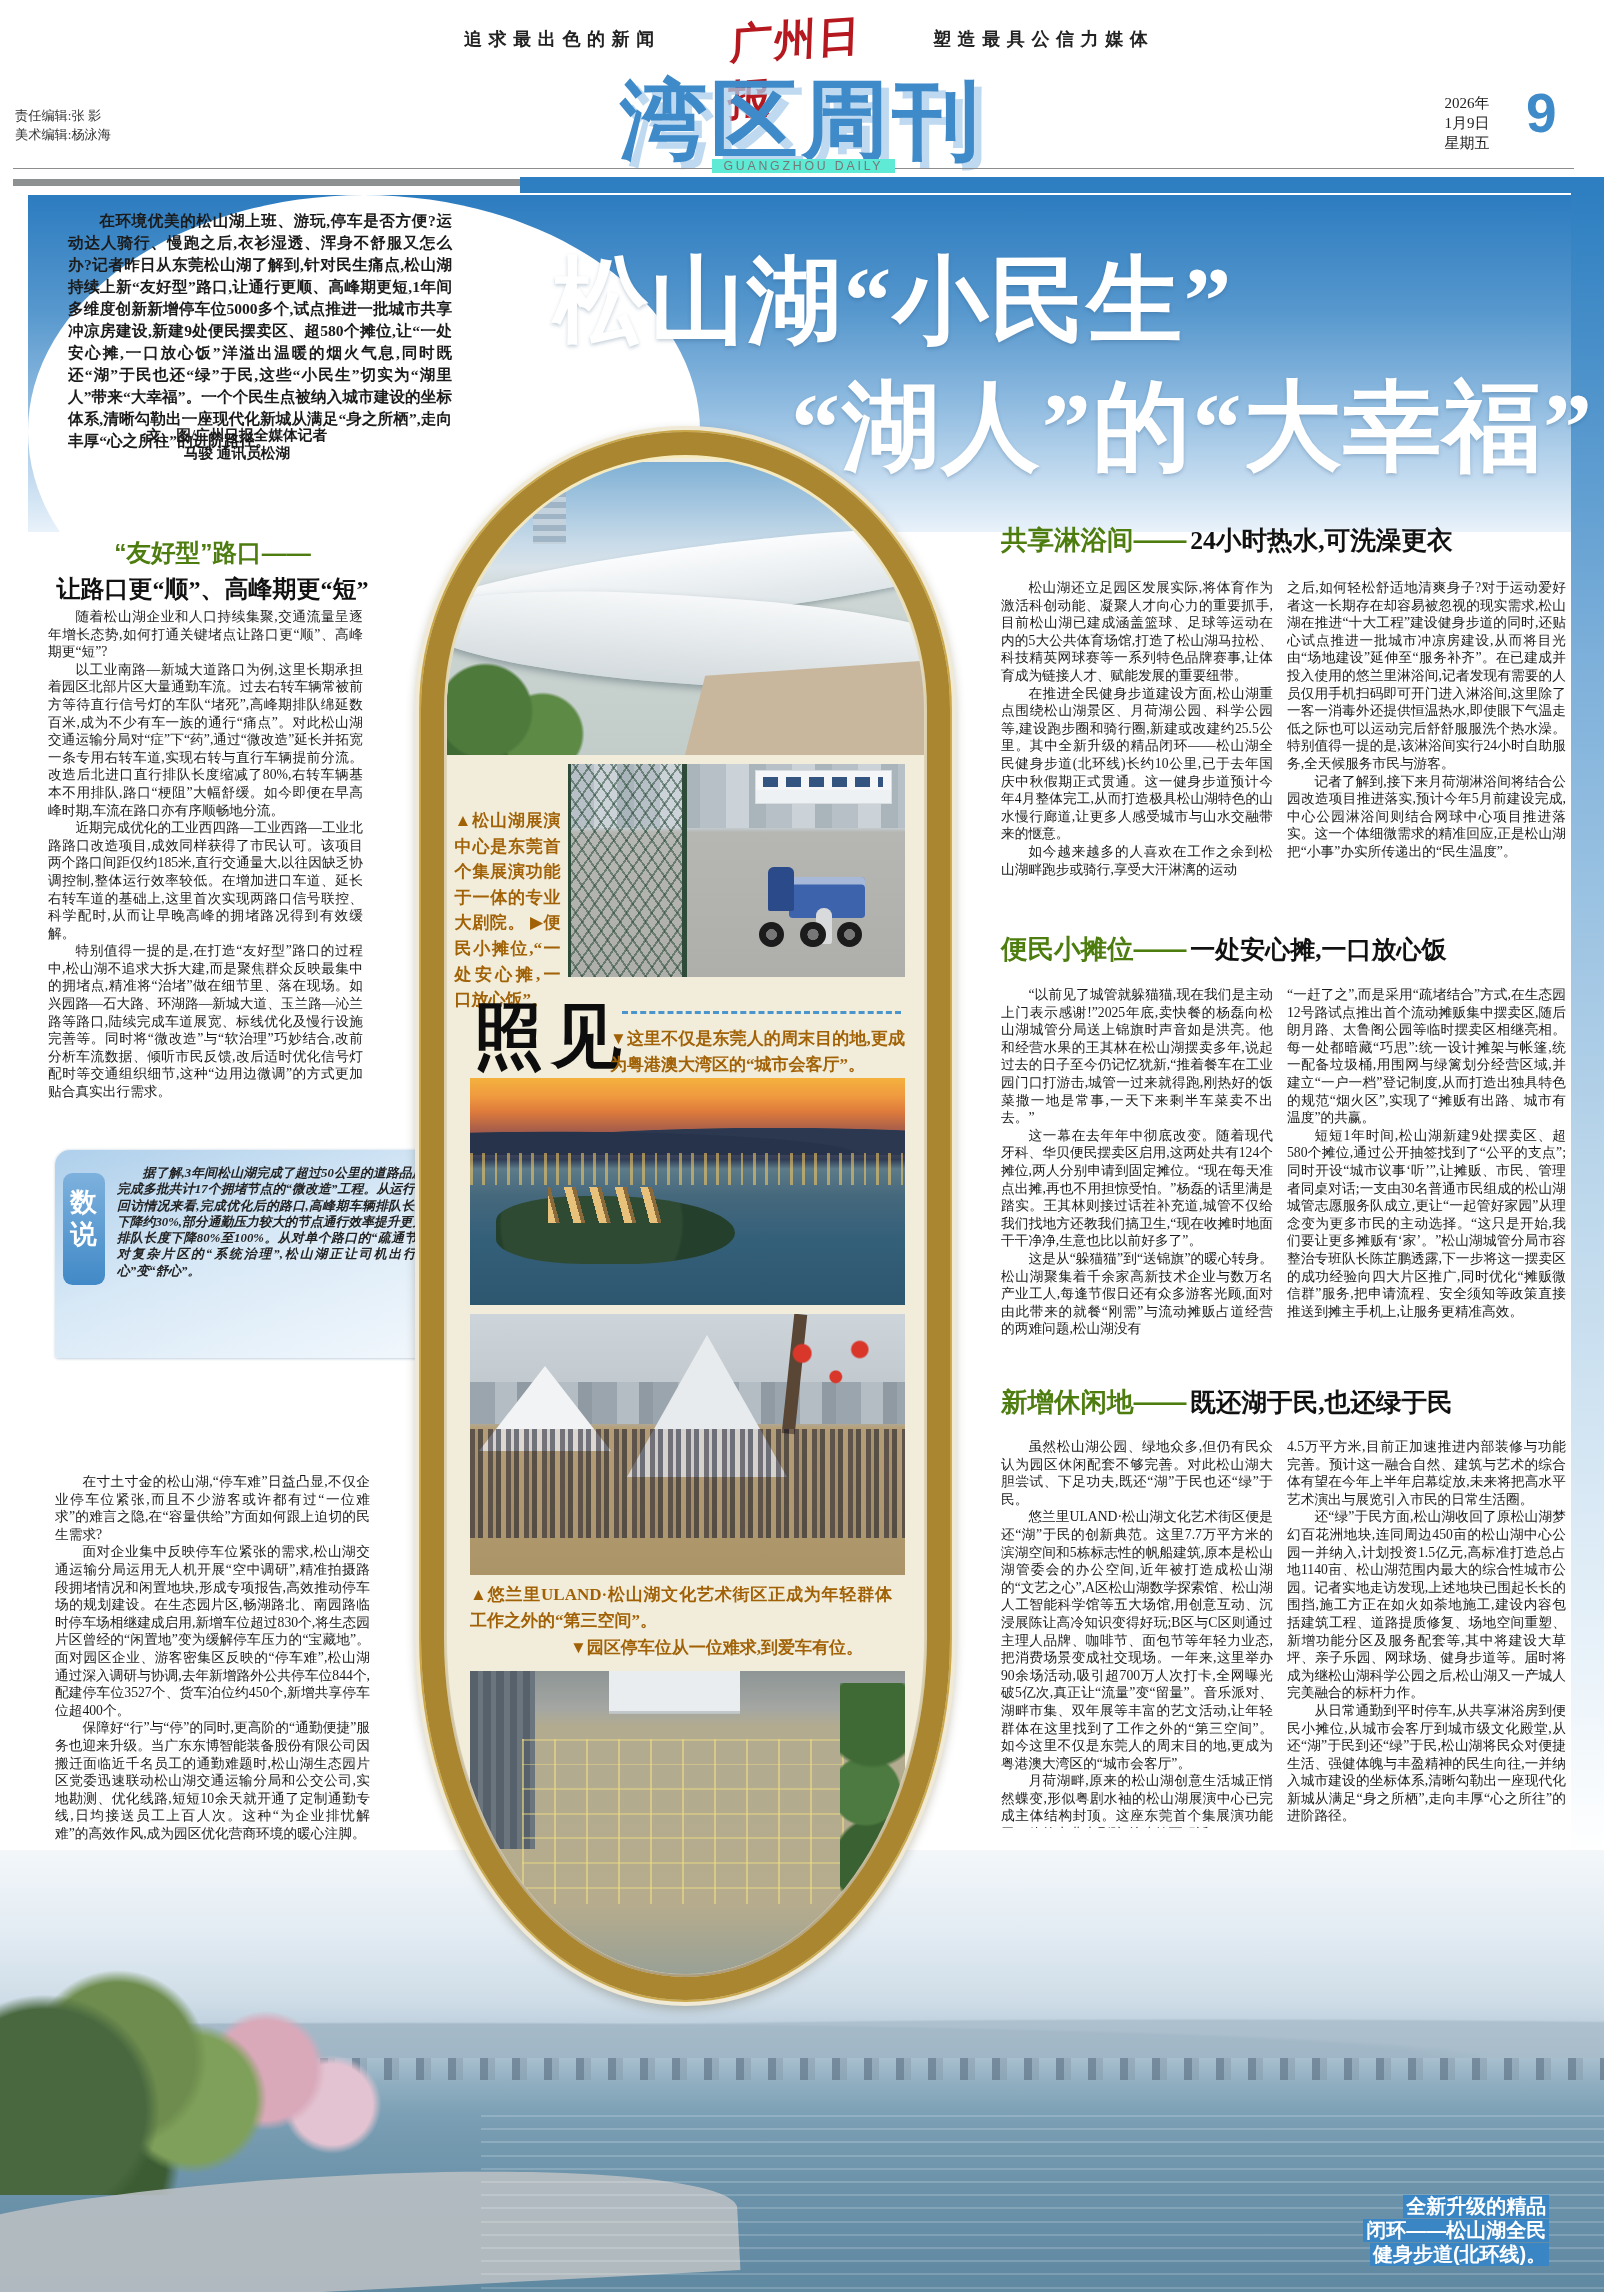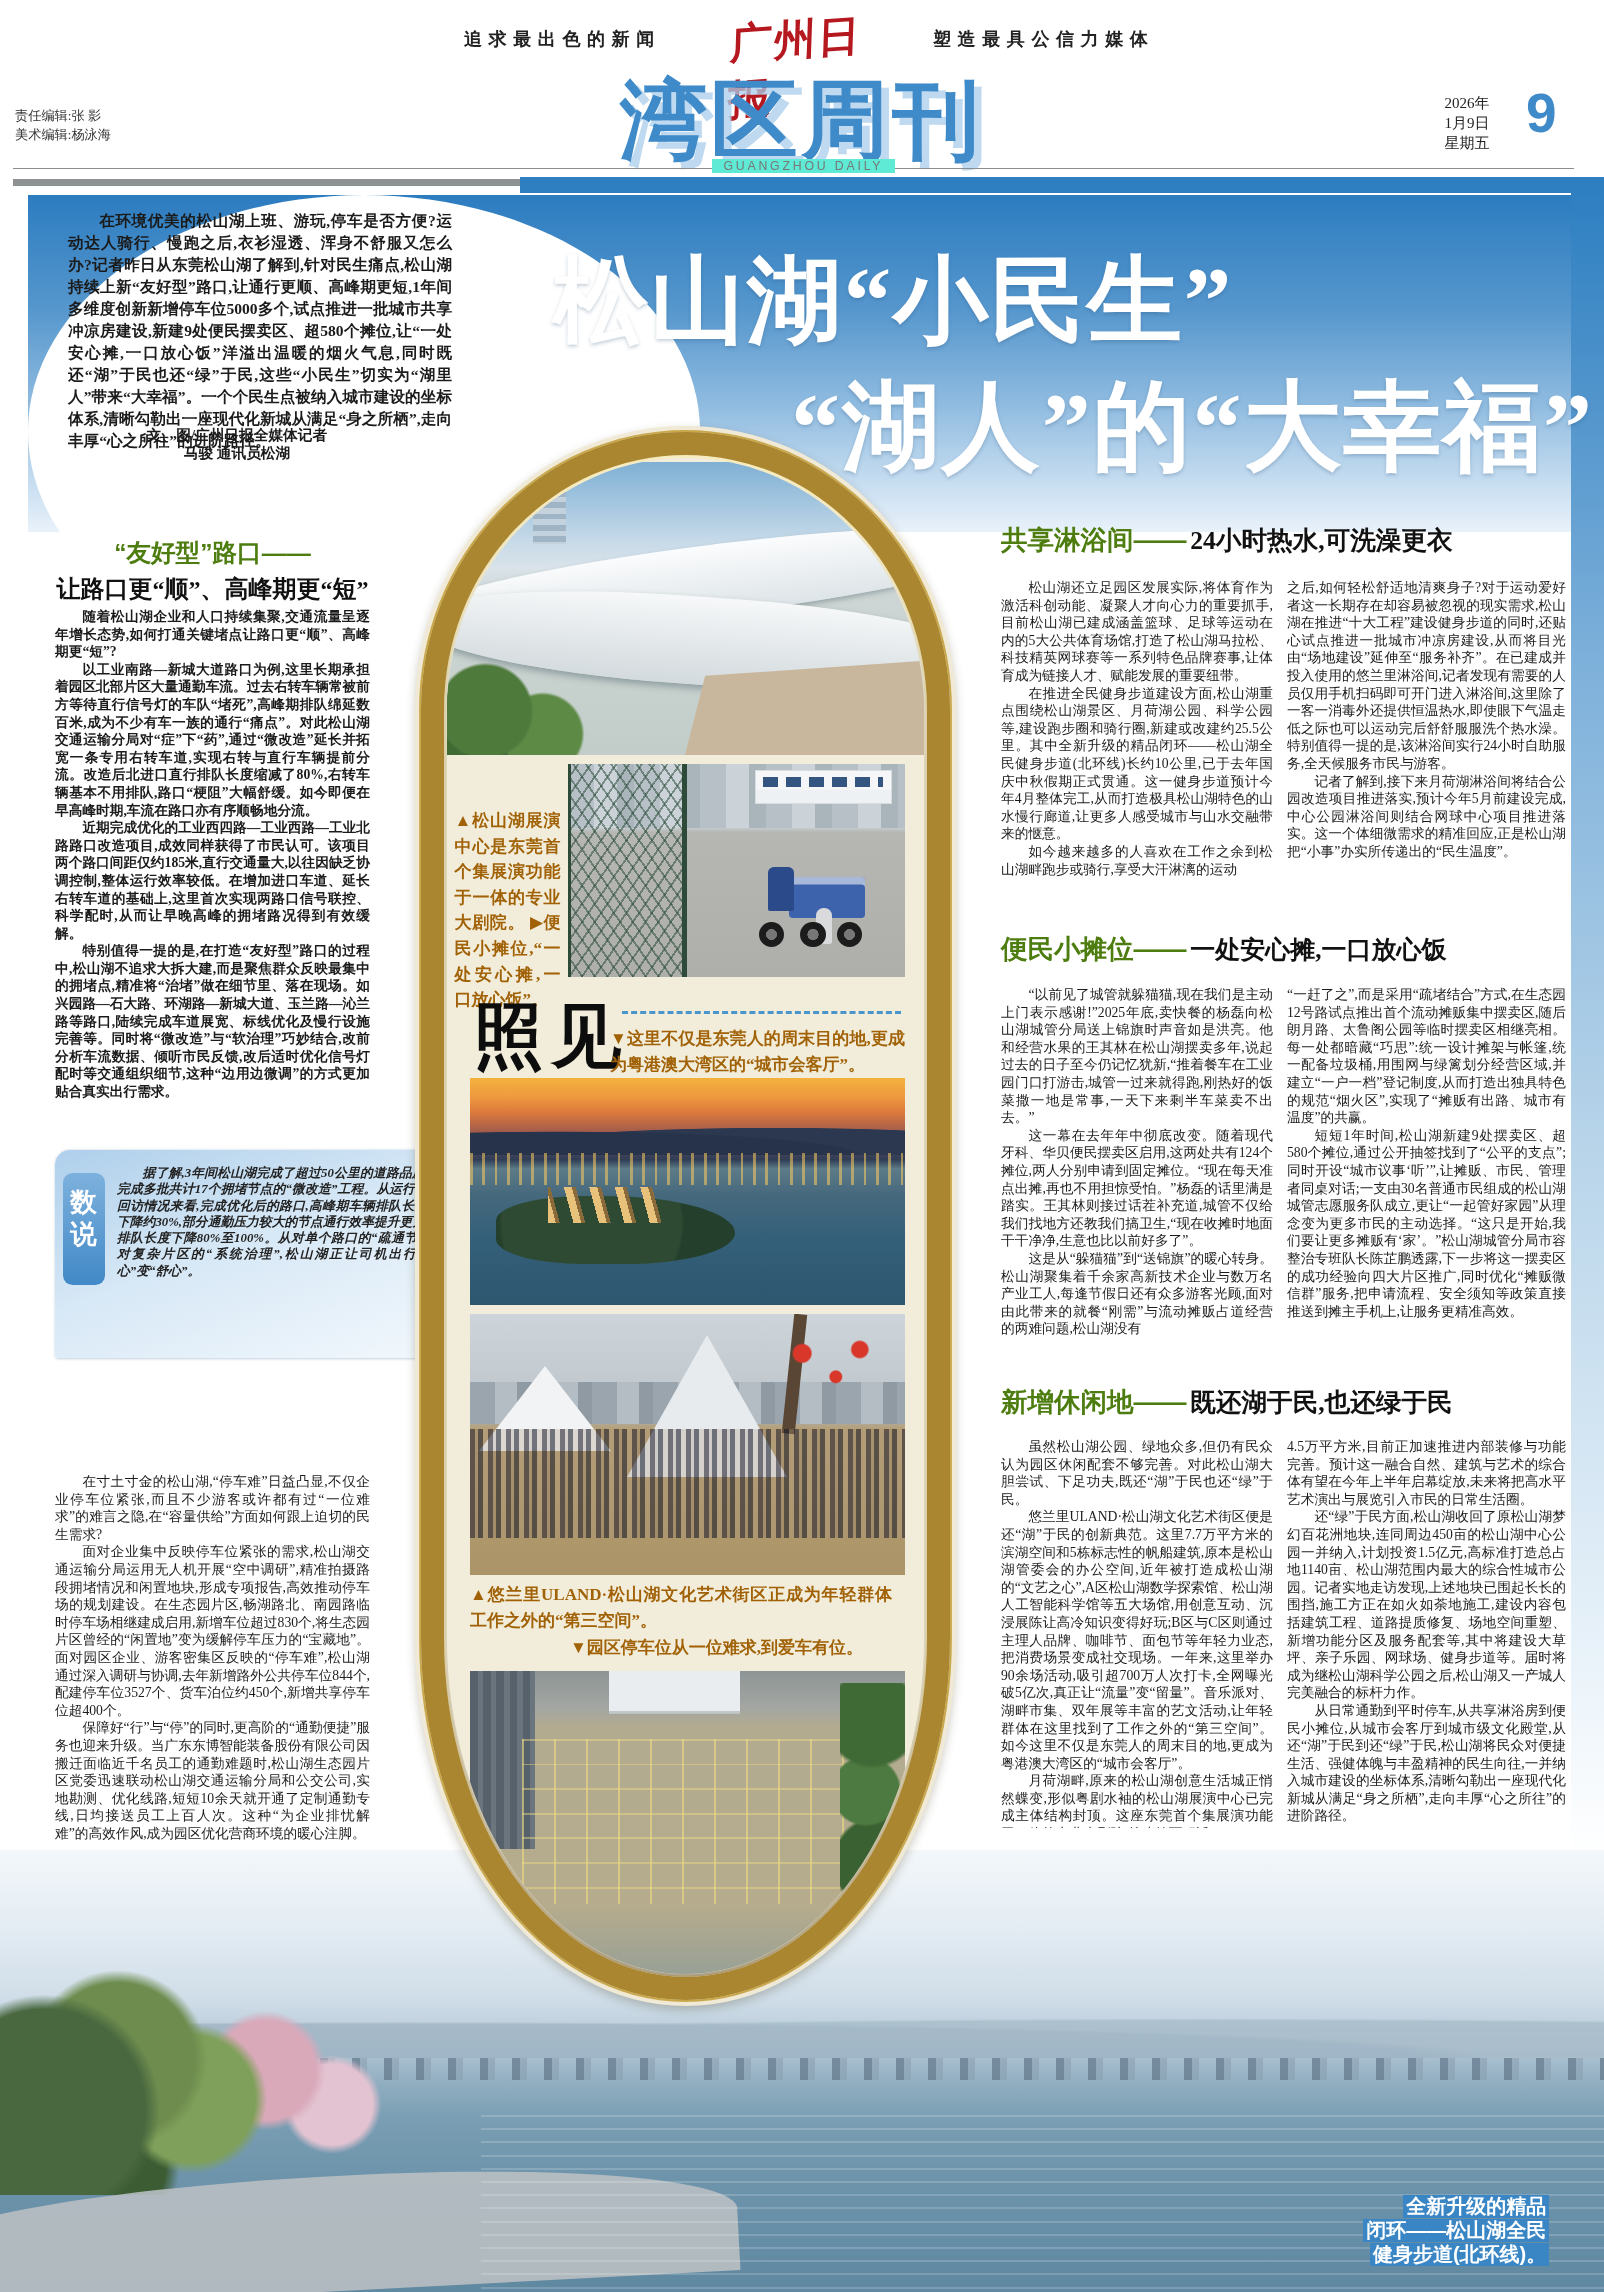--- a/index.html
+++ b/index.html
@@ -192,21 +192,21 @@
     <div>文、图/广州日报全媒体记者</div>
     <div>马骏  通讯员松湖</div>
   </div>
   <div class="abs hl hl2">“湖人”的“大幸福”</div>
   <div class="abs hl hl1">松山湖“小民生”</div>
 
   <div class="abs sec-head-c" style="left:55px;top:536px;">
     <span class="hb">“友好型”路口——</span>
     <span class="hk">让路口更“顺”、高峰期更“短”</span>
   </div>
-  <div class="abs bodycol jt" style="left:55px;top:608px;width:315px;font-weight:bold;">
+  <div class="abs bodycol jt" style="left:48px;top:608px;width:315px;">
     <p>随着松山湖企业和人口持续集聚,交通流量呈逐年增长态势,如何打通关键堵点让路口更“顺”、高峰期更“短”?</p>
     <p>以工业南路—新城大道路口为例,这里长期承担着园区北部片区大量通勤车流。过去右转车辆常被前方等待直行信号灯的车队“堵死”,高峰期排队绵延数百米,成为不少有车一族的通行“痛点”。对此松山湖交通运输分局对“症”下“药”,通过“微改造”延长并拓宽一条专用右转车道,实现右转与直行车辆提前分流。改造后北进口直行排队长度缩减了80%,右转车辆基本不用排队,路口“梗阻”大幅舒缓。如今即便在早高峰时期,车流在路口亦有序顺畅地分流。</p>
     <p>近期完成优化的工业西四路—工业西路—工业北路路口改造项目,成效同样获得了市民认可。该项目两个路口间距仅约185米,直行交通量大,以往因缺乏协调控制,整体运行效率较低。在增加进口车道、延长右转车道的基础上,这里首次实现两路口信号联控、科学配时,从而让早晚高峰的拥堵路况得到有效缓解。</p>
     <p>特别值得一提的是,在打造“友好型”路口的过程中,松山湖不追求大拆大建,而是聚焦群众反映最集中的拥堵点,精准将“治堵”做在细节里、落在现场。如兴园路—石大路、环湖路—新城大道、玉兰路—沁兰路等路口,陆续完成车道展宽、标线优化及慢行设施完善等。同时将“微改造”与“软治理”巧妙结合,改前分析车流数据、倾听市民反馈,改后适时优化信号灯配时等交通组织细节,这种“边用边微调”的方式更加贴合真实出行需求。</p>
   </div>
 
   <div class="abs databox">
     <div class="abs datatab">数说</div>
     <div class="abs datatext jt">
       <p>据了解,3年间松山湖完成了超过50公里的道路品质提升,完成多批共计17个拥堵节点的“微改造”工程。从运行监测和回访情况来看,完成优化后的路口,高峰期车辆排队长度普遍下降约30%,部分通勤压力较大的节点通行效率提升更为明显,排队长度下降80%至100%。从对单个路口的“疏通节点”,到对复杂片区的“系统治理”,松山湖正让司机出行从“堵心”变“舒心”。</p>

